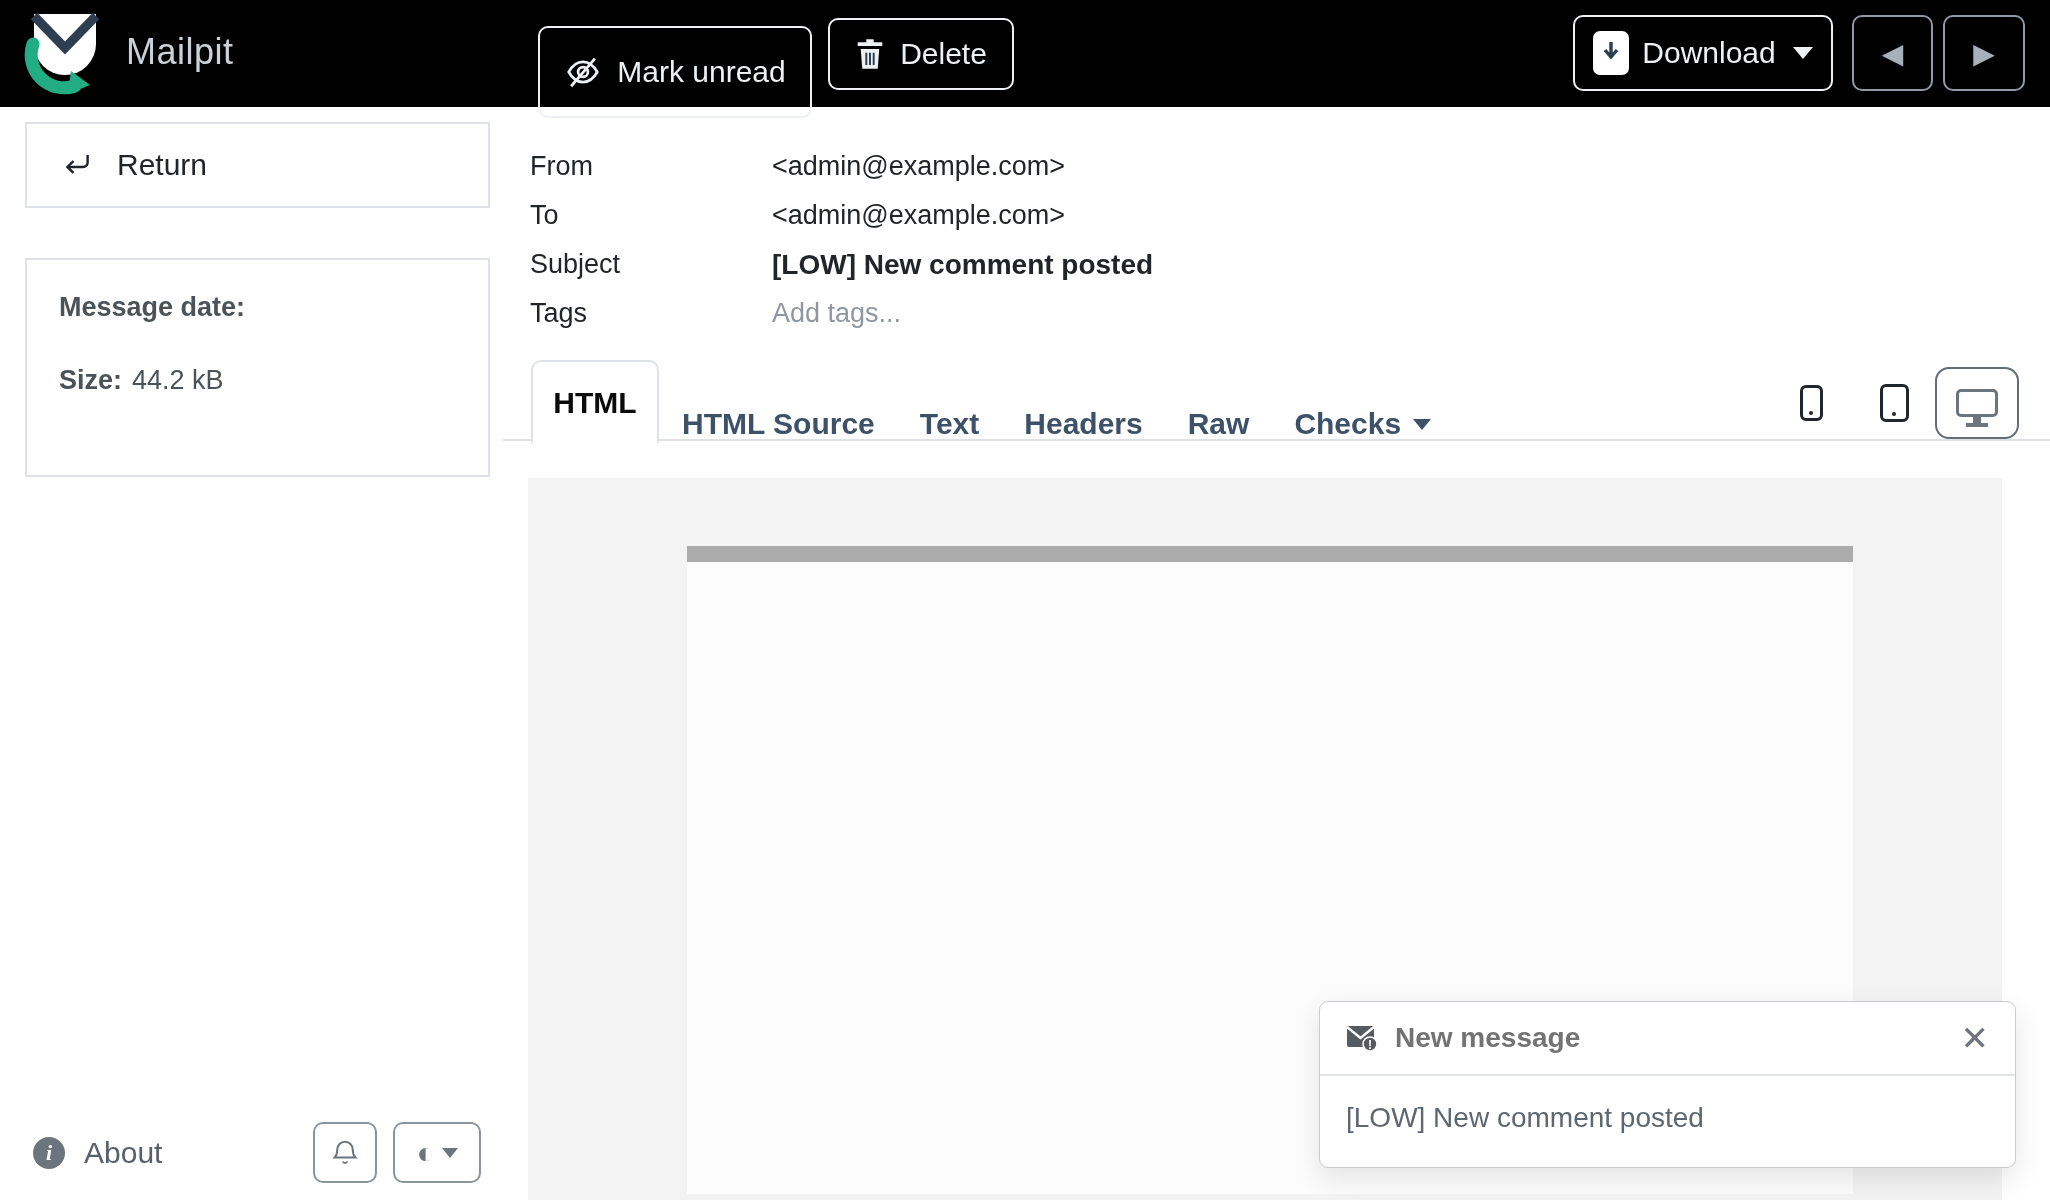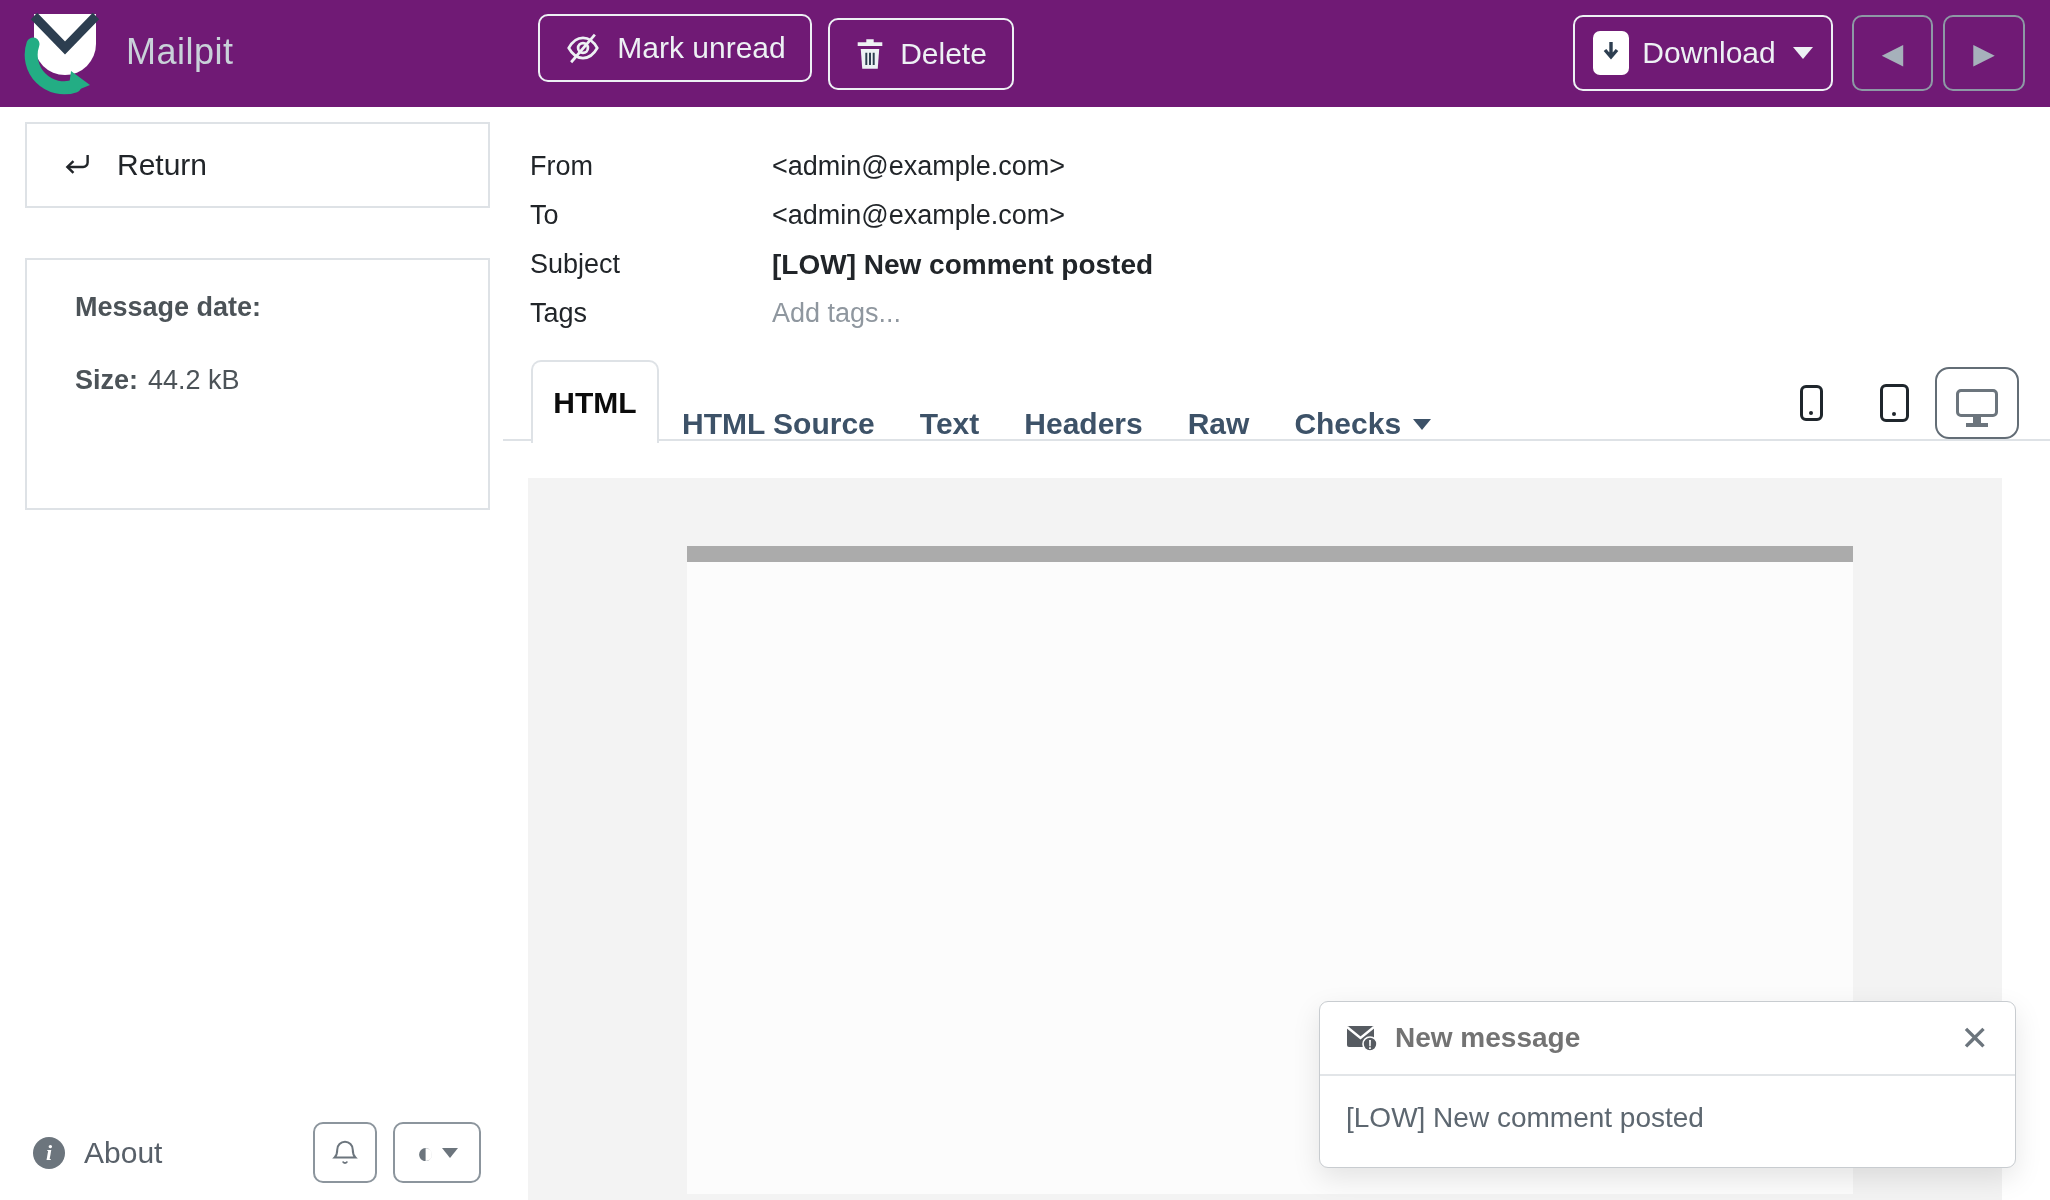--- a/index.html
+++ b/index.html
@@ -1,39 +1,39 @@
 <!DOCTYPE html>
 <html><head>
 <meta charset="utf-8">
 <style>
   * { box-sizing: border-box; }
   html,body { margin:0; padding:0; width:2050px; height:1200px; background:#fff;
     font-family:"Liberation Sans", sans-serif; overflow:hidden; position:relative; }
 
   
-  .navbar { position:absolute; left:0; top:0; width:2050px; height:107px; background:#701a75; z-index:10; }
+  .navbar { position:absolute; left:0; top:0; width:2050px; height:107px; background:#000000; z-index:10; }
   .brand { position:absolute; left:24px; top:8px; display:flex; align-items:center; gap:20px; }
   .brand-name { font-size:36px; font-weight:500; color:#c9d2d9; letter-spacing:0.5px; }
   .nav-btn { position:absolute; display:flex; align-items:center; justify-content:center; gap:15px;
     background:transparent; border:2px solid #edf1f4; border-radius:10px; color:#edf1f4;
     font-size:30px; font-family:inherit; cursor:pointer; }
-  #btn-mark-unread { left:538px; top:14px; width:274px; height:68px; }
+  #btn-mark-unread { left:538px; top:26px; width:274px; height:92px; }
   #btn-delete      { left:828px; top:18px; width:186px; height:72px; }
   #btn-download    { left:1573px; top:15px; width:260px; height:76px; gap:13px; }
   .nav-arrow-btn   { border-color:#8d99a5 !important; color:#a6b1bb !important; font-size:28px !important; }
   #btn-prev { left:1852px; top:15px; width:81px; height:76px; }
   #btn-next { left:1943px; top:15px; width:82px; height:76px; }
   .dl-box { width:36px; height:44px; background:#fff; border-radius:7px; display:flex; align-items:center; justify-content:center; }
   .caret-down { width:0; height:0; border-left:10px solid transparent; border-right:10px solid transparent; border-top:12px solid #edf1f4; margin-left:4px; }
 
   
   .side-card { position:absolute; background:#fff; border:2px solid #dee2e6; border-radius:0; }
   #return-card { left:25px; top:122px; width:465px; height:86px; display:flex; align-items:center;
     padding-left:32px; gap:22px; font-size:30px; color:#212529; cursor:pointer; }
-  #date-card { left:25px; top:258px; width:465px; height:252px; padding:32px 48px; color:#4c5358; }
+  #date-card { left:25px; top:258px; width:465px; height:219px; padding:32px 32px; color:#4c5358; }
   .md-label { font-weight:bold; font-size:27px; }
   .md-value { font-size:26px; margin-top:16px; }
   .size-row { margin-top:42px; font-size:27px; }
   .size-row b { margin-right:10px; }
 
   #about-row { position:absolute; left:33px; top:1122px; height:61px; display:flex; align-items:center;
     gap:19px; color:#586069; font-size:30px; cursor:pointer; }
   .info-circle { width:32px; height:32px; border-radius:50%; background:#6c757d; color:#fff;
     display:flex; align-items:center; justify-content:center; font-size:22px; font-weight:bold;
     font-family:"Liberation Serif", serif; font-style:italic; }

